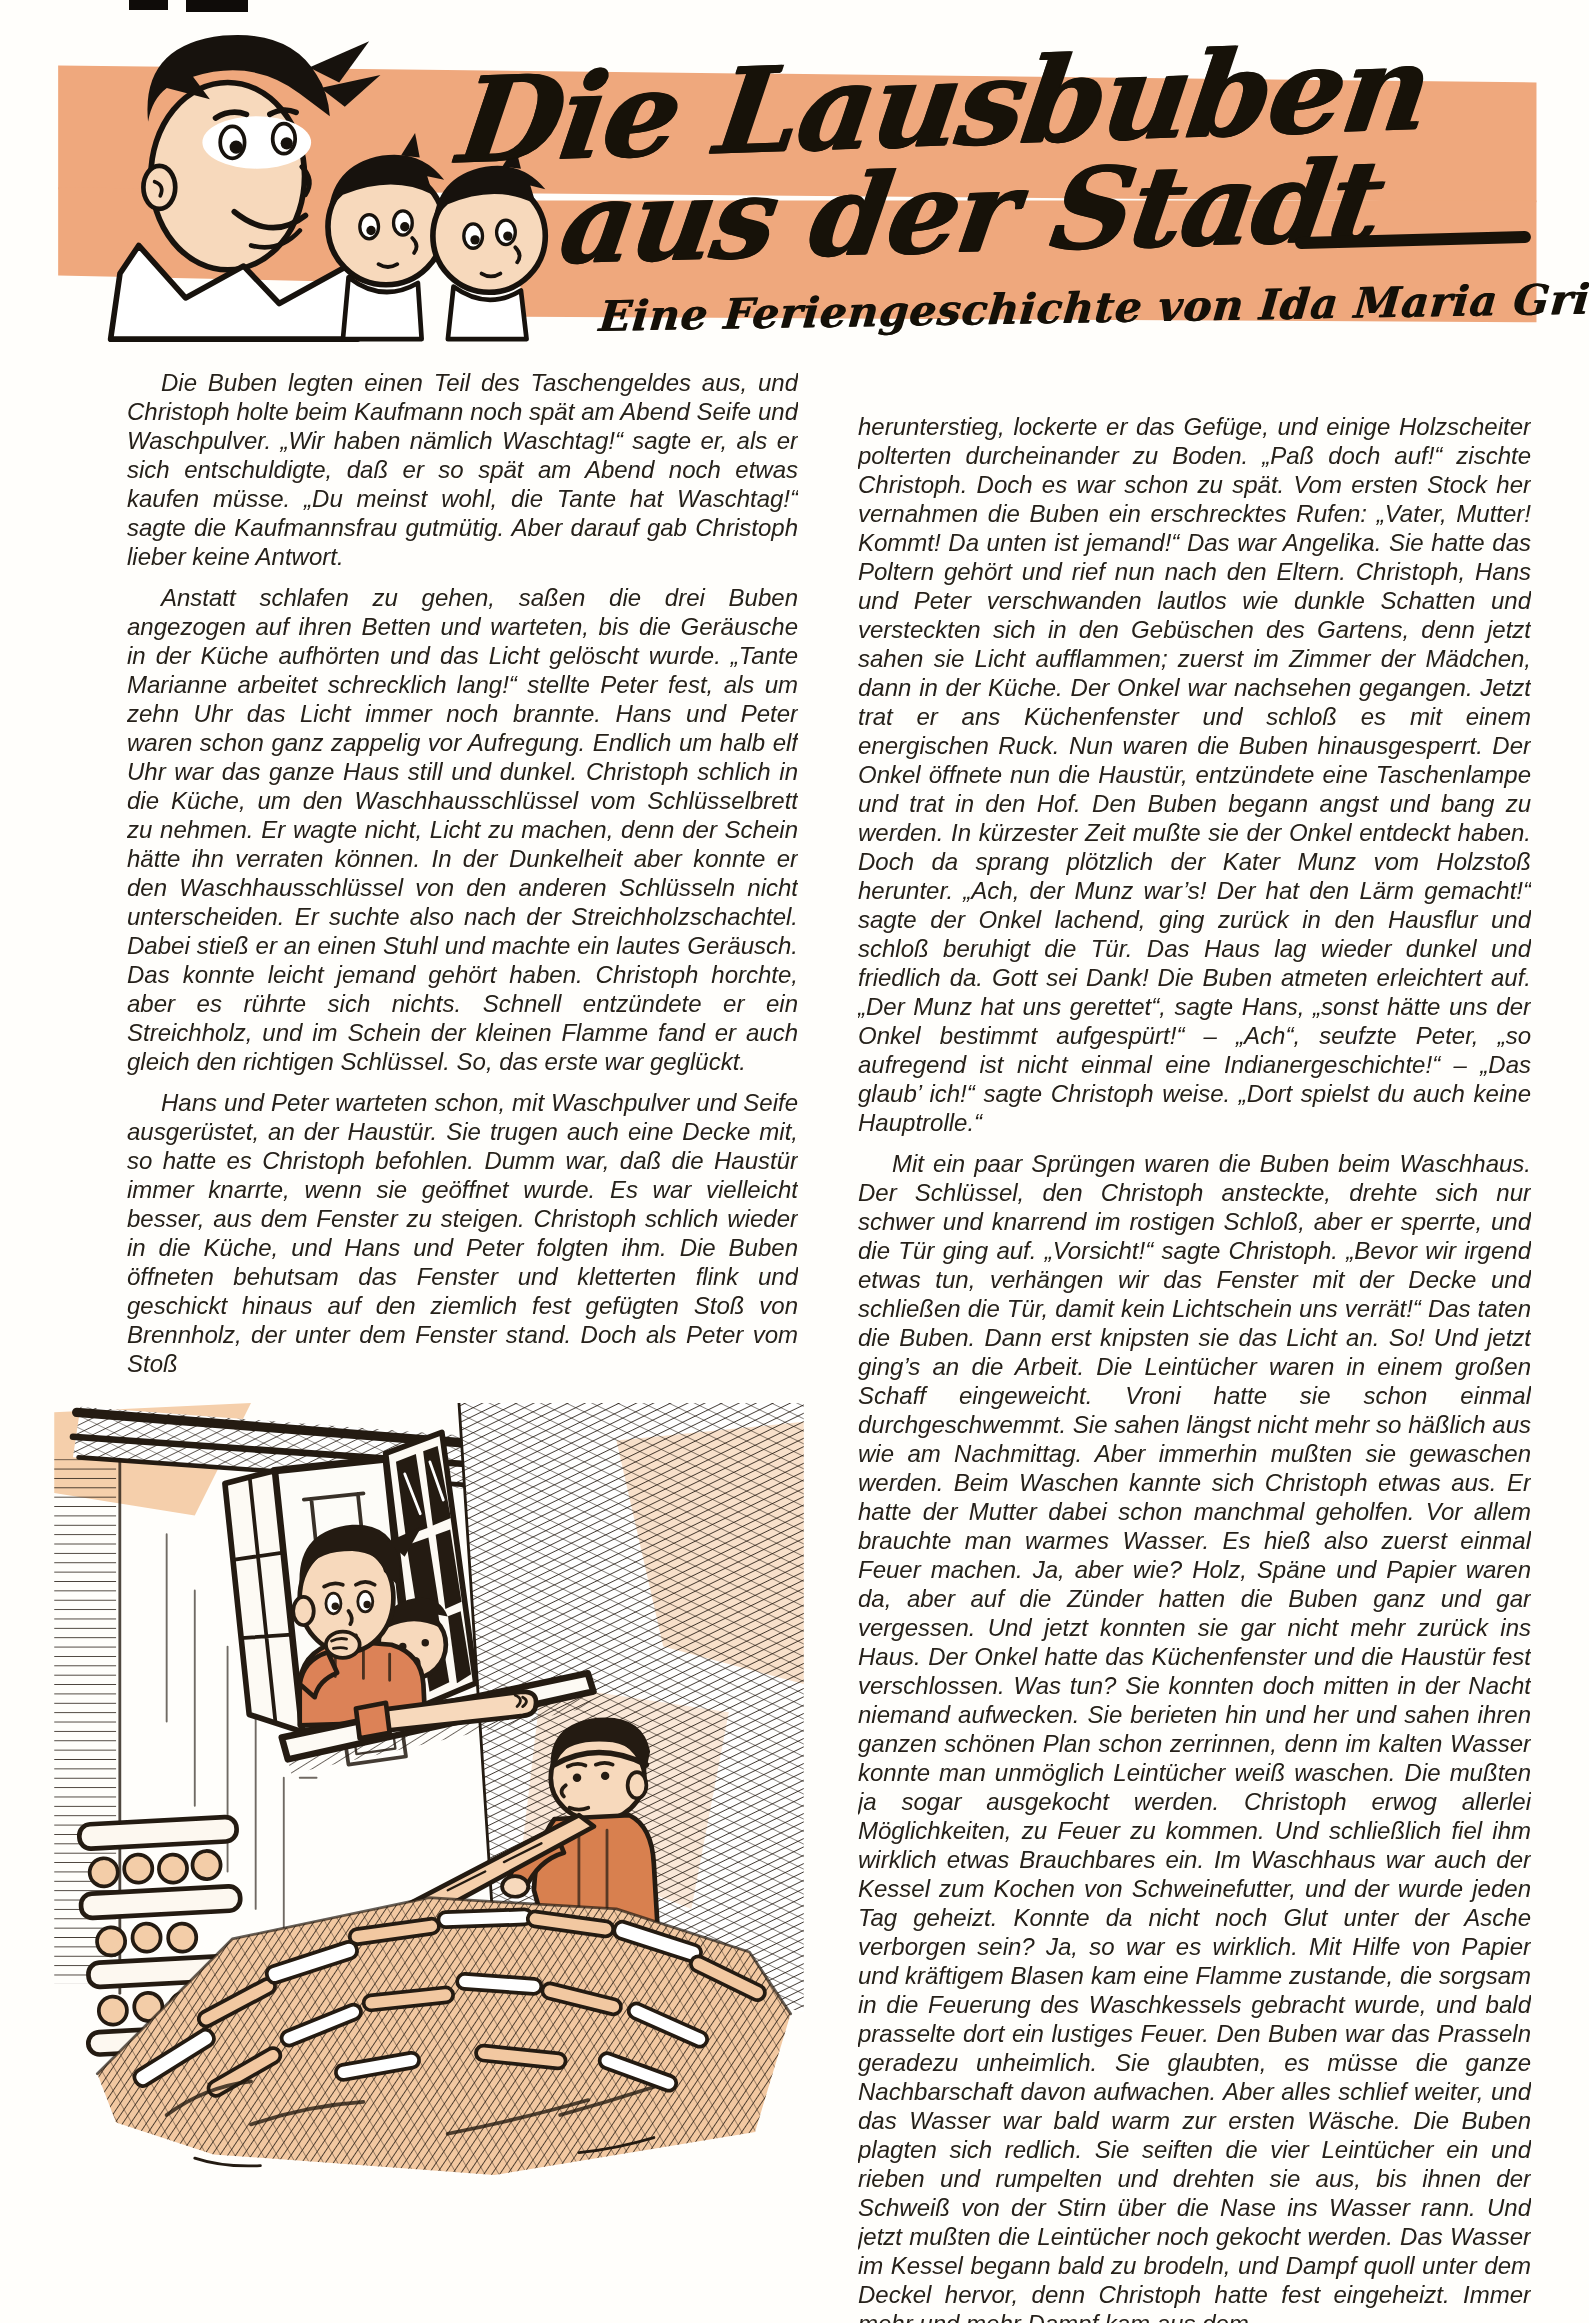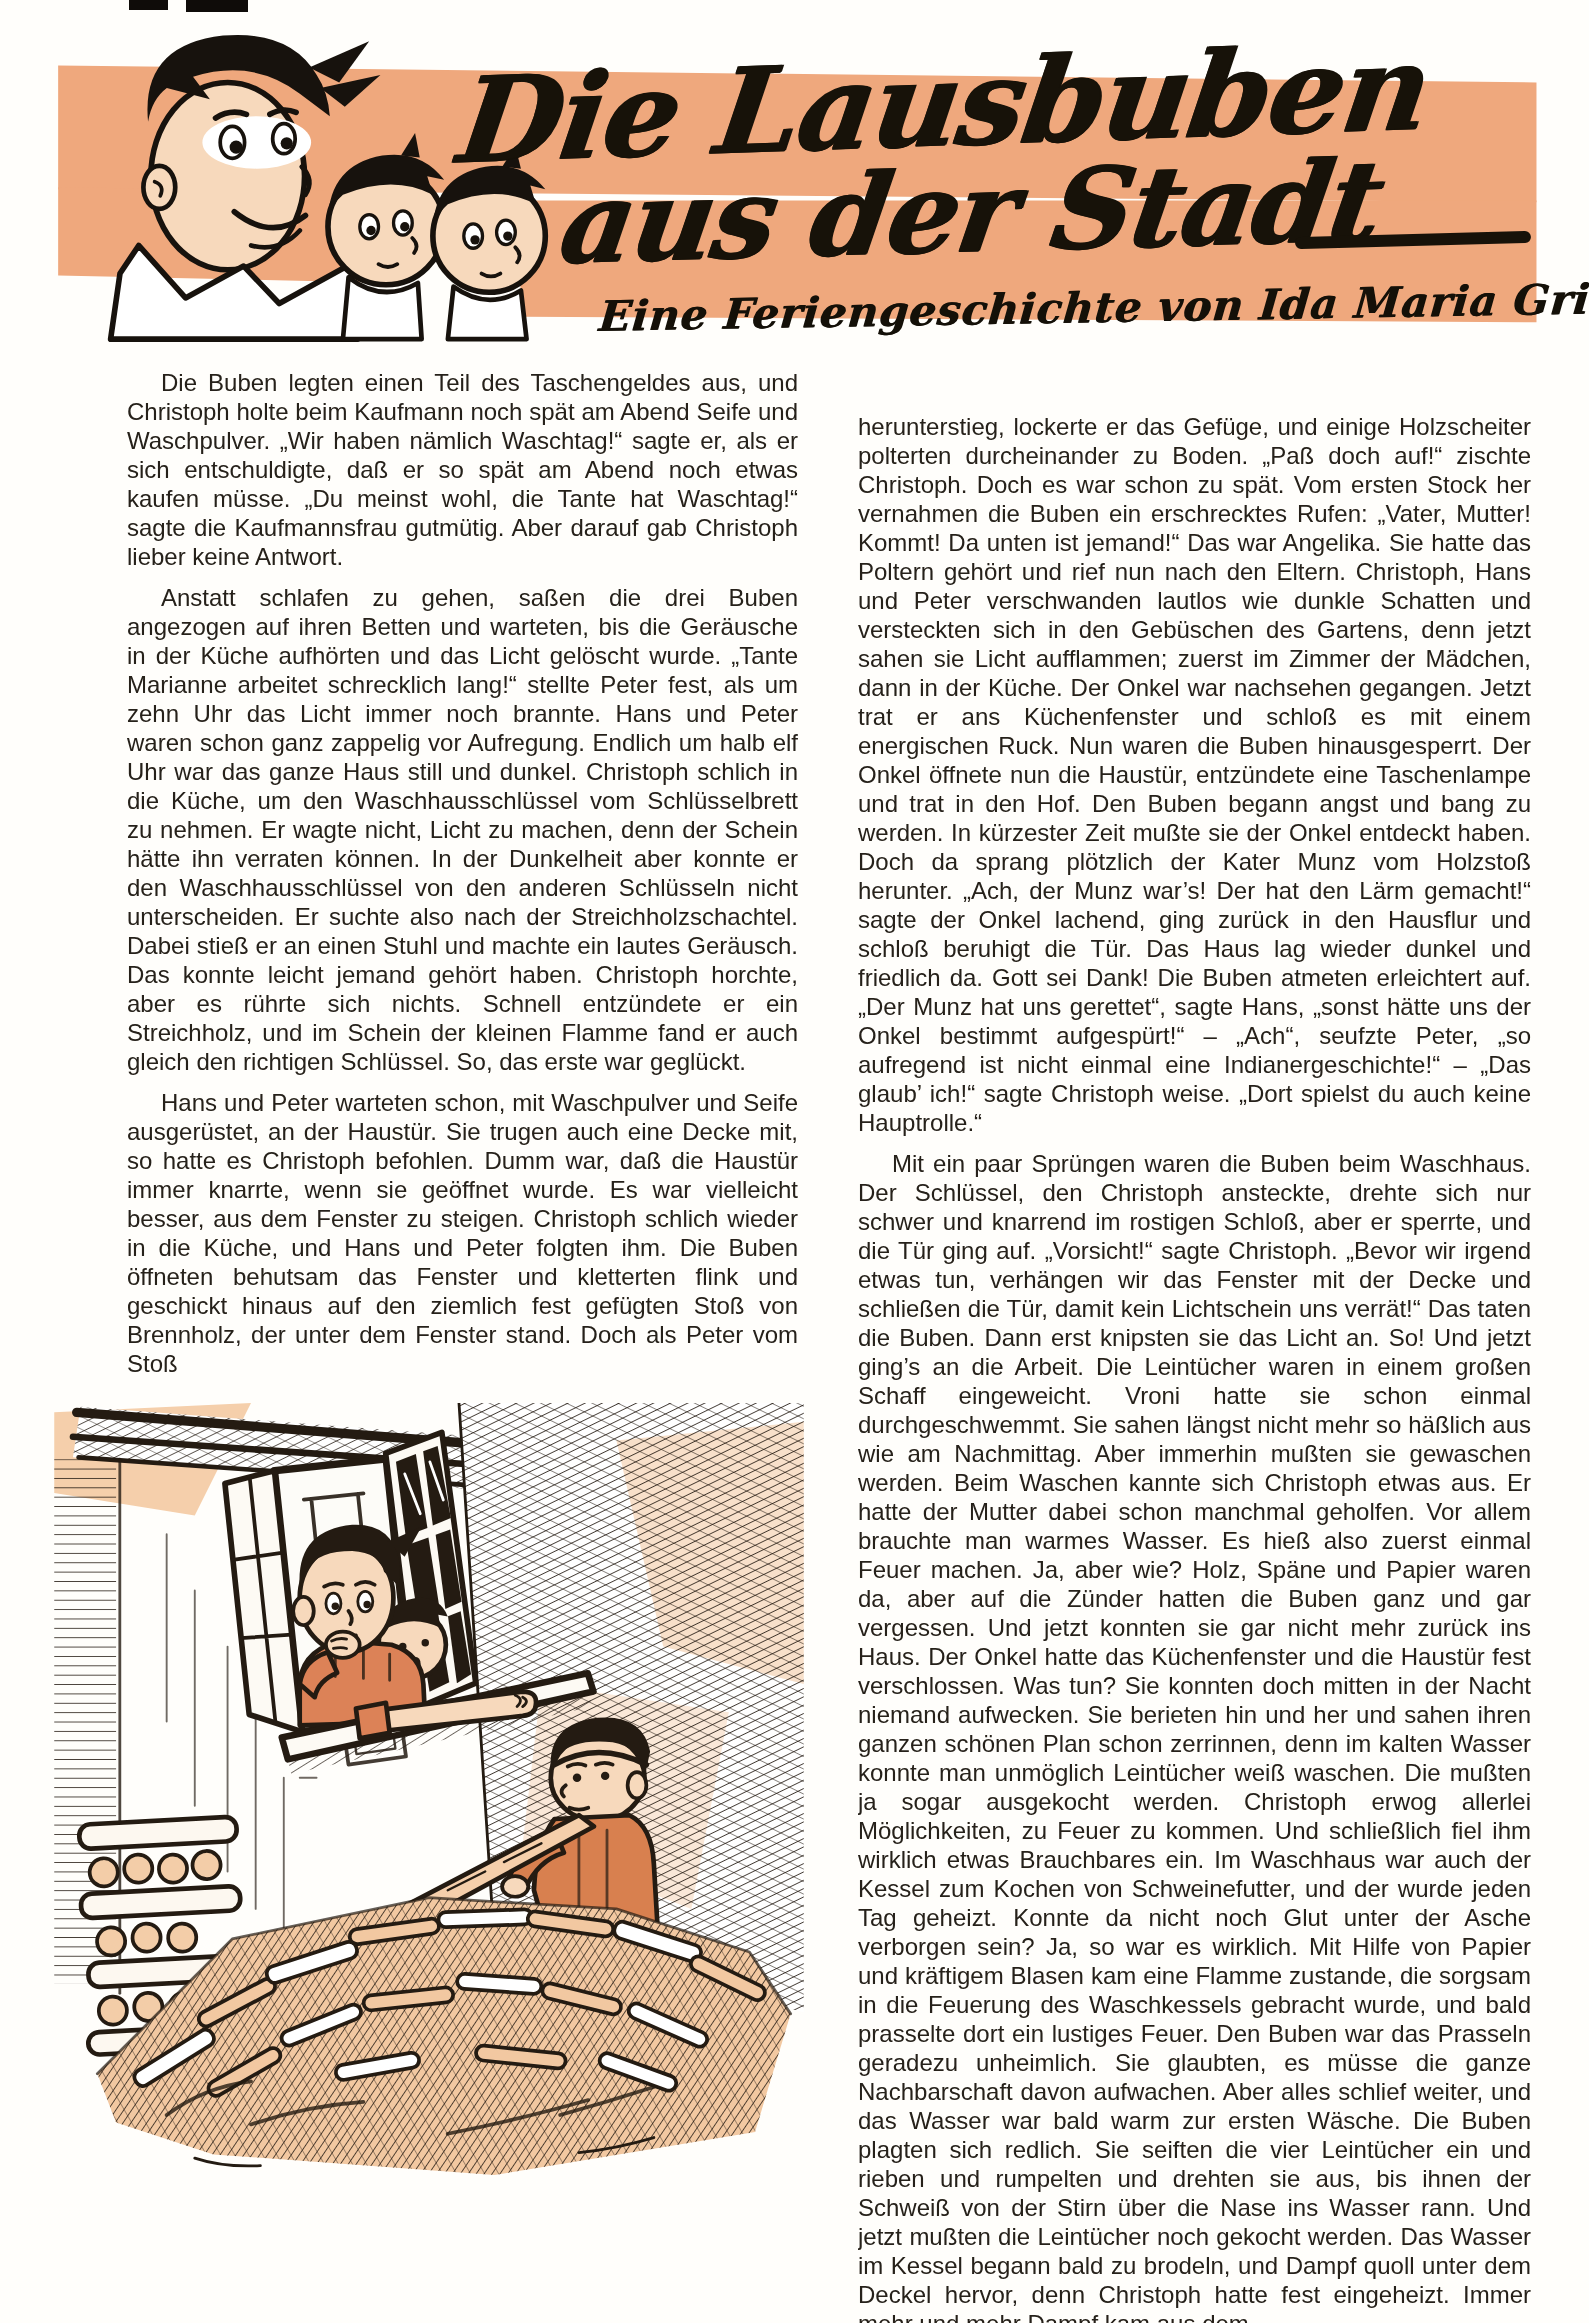--- a/index.html
+++ b/index.html
@@ -15,21 +15,21 @@
   .t1{left:463px;top:34px;font-size:118px;transform:skewX(-10deg) rotate(-2deg);}
   .t2{left:564px;top:146px;font-size:112px;transform:skewX(-10deg) rotate(-1.6deg);}
   .title-dash{position:absolute;left:1295px;top:234px;width:236px;height:12px;background:#171209;
               border-radius:6.6px;transform:rotate(-1.5deg);}
   .subtitle{position:absolute;left:600px;top:283px;font-family:"DejaVu Serif",serif;font-style:italic;
             font-weight:bold;font-size:42px;color:#141008;white-space:nowrap;letter-spacing:0.9px;
             transform:skewX(-6deg) rotate(-1deg);text-shadow:0.9px 0 0 #141008;}
   .col{position:absolute;top:368px;font-size:24px;line-height:29px;text-align:justify;overflow:hidden;}
   .col-left{left:127px;width:671px;height:1017px;}
   .col-right{left:858px;width:673px;height:1944px;margin-top:44px;}
-  .col p{margin:0 0 12px 0;}
+  .col p{margin:0 0 12px 0;font-style:italic;}
   .col p.indent{text-indent:34px;}
   .illus{position:absolute;left:54px;top:1403px;width:750px;height:787px;margin:0;}
 </style>
 </head>
 <body>
 
 <div class="page">
 
   <div class="scan-mark m1"></div>
   <div class="scan-mark m2"></div>

